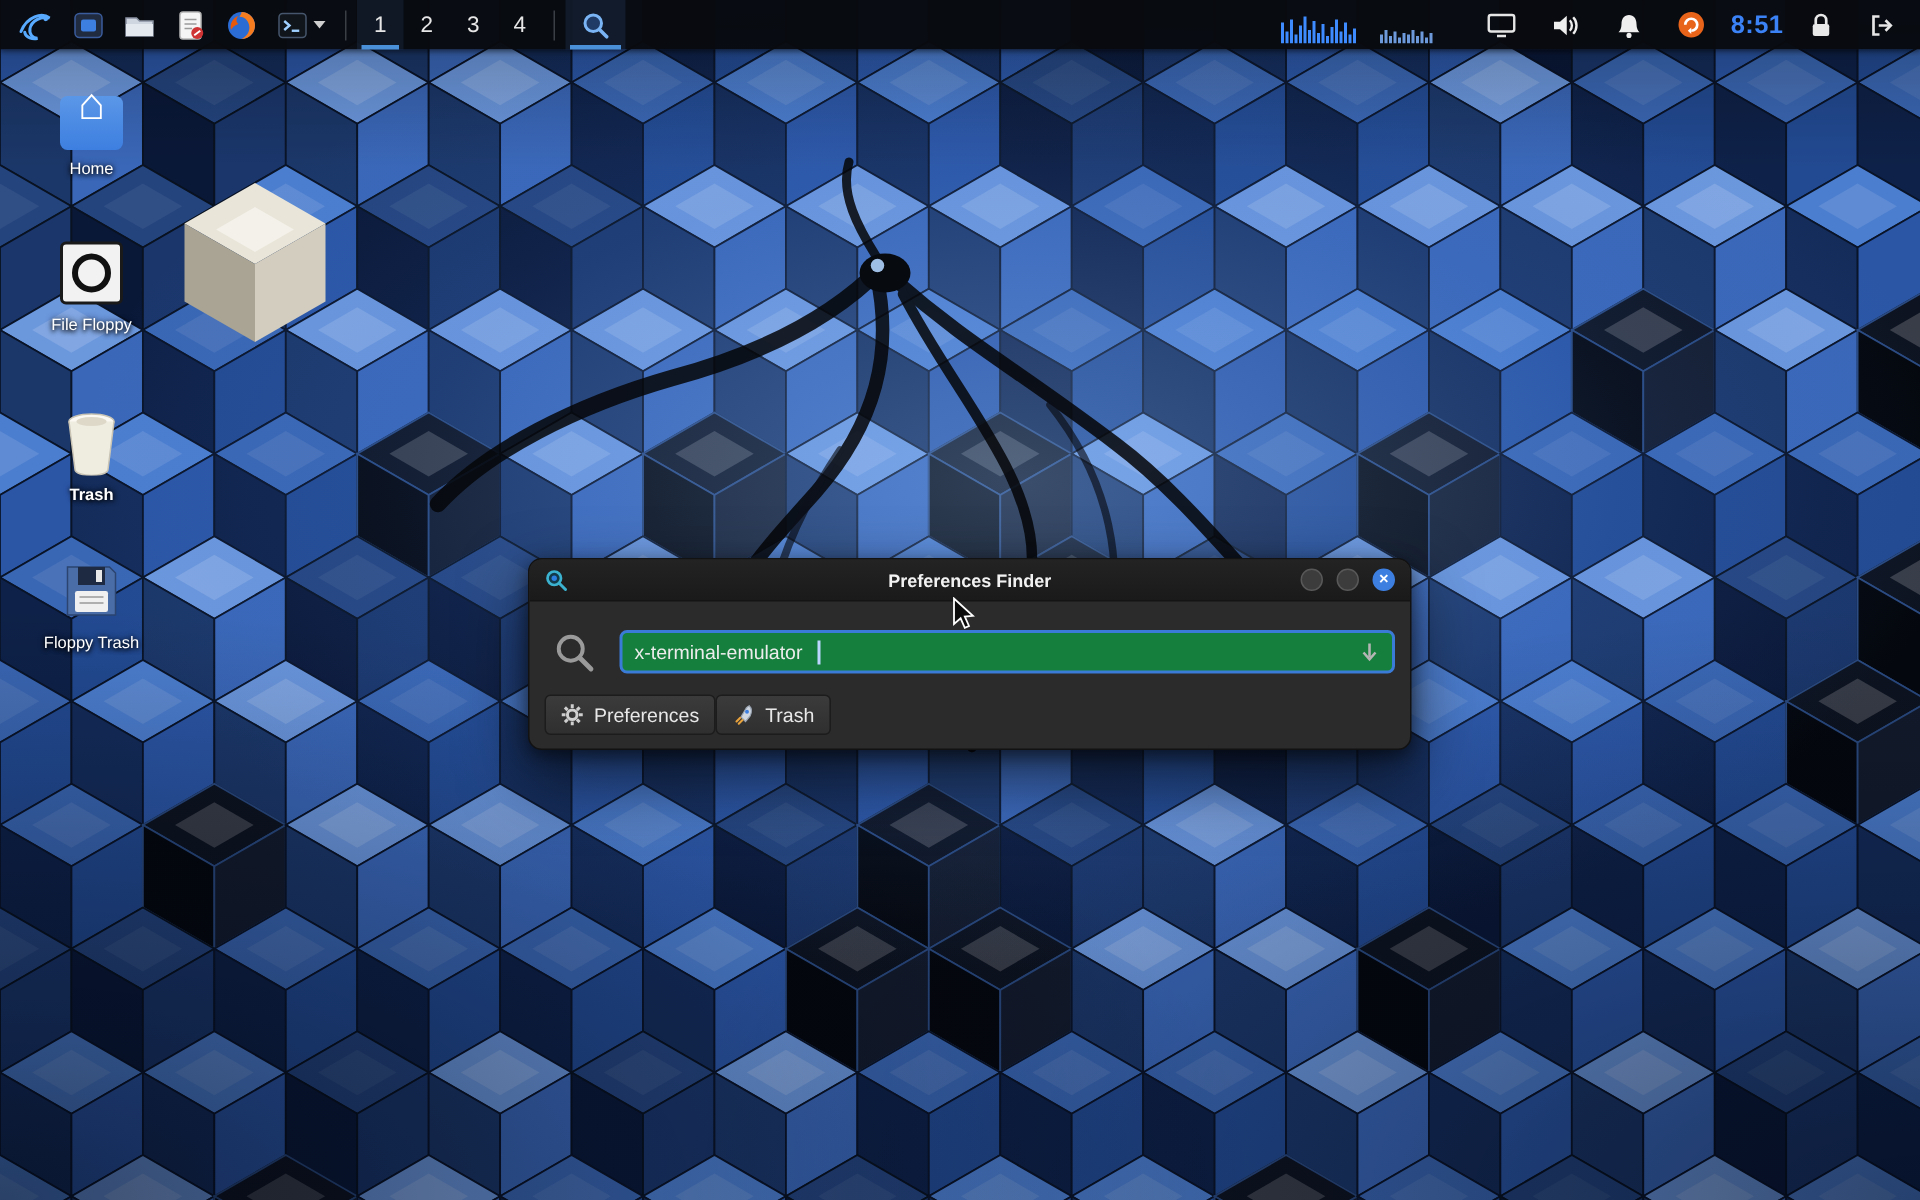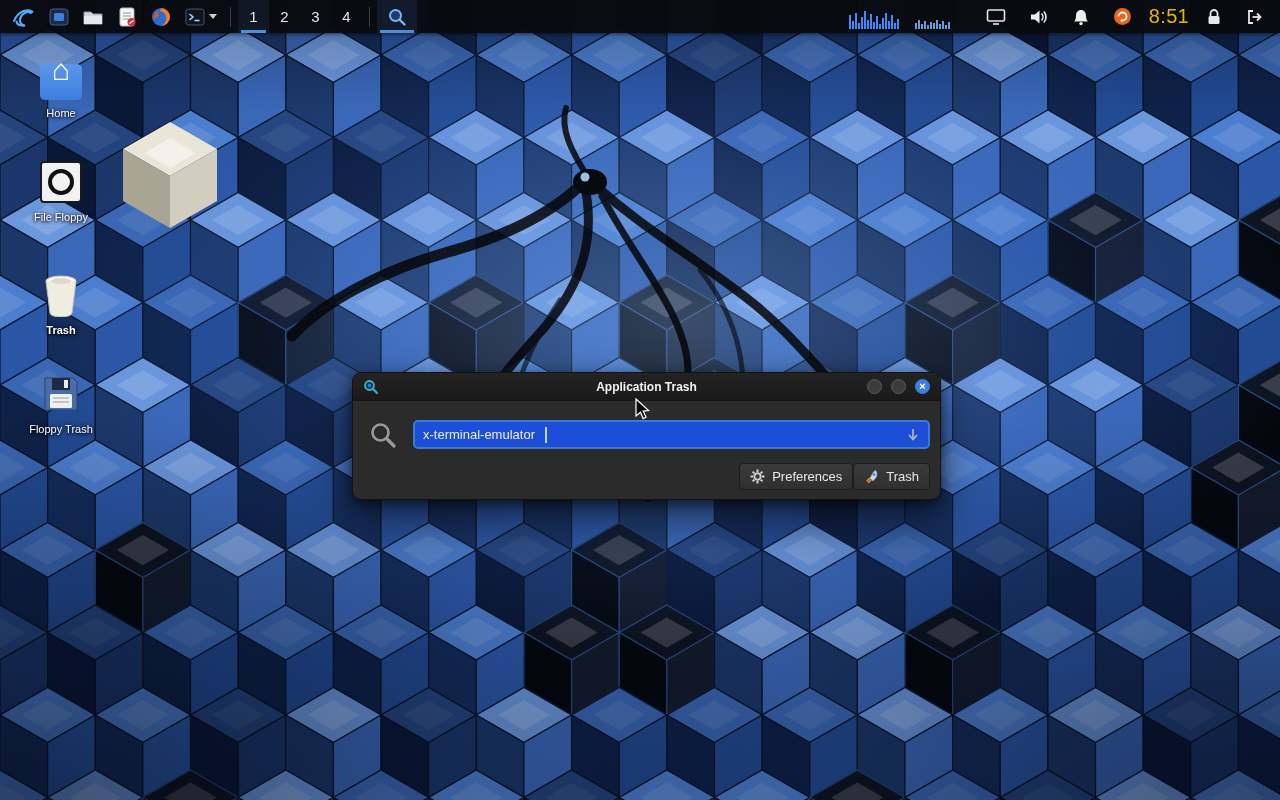--- a/index.html
+++ b/index.html
@@ -21,21 +21,21 @@
   .panel-left{display:flex;align-items:center;height:33px;padding-left:5px;}
   .p-btn{height:33px;display:flex;align-items:center;justify-content:center;
     padding:0 6px;position:relative;cursor:default;}
   .p-sep{width:1px;height:20px;background:#3a3f45;margin:0 7px;}
   .ws-btn{width:31px;height:33px;display:flex;align-items:center;justify-content:center;
     color:#e6e6e6;font-size:15px;position:relative;}
   .ws-btn.active{background:rgba(70,120,200,.12);}
   .ws-btn.active .uline, .p-btn.active .uline{position:absolute;left:3px;right:3px;bottom:0;height:3px;background:#4a90d9;}
   .p-btn.active{background:rgba(70,120,200,.14);}
   .panel-right{margin-left:auto;display:flex;align-items:center;gap:11px;padding-right:10px;height:33px;}
-  .clock{color:#eab308;font-size:20px;letter-spacing:.3px;}
+  .clock{color:#3b82f6;font-size:17px;letter-spacing:.3px;font-weight:bold;}
   .chev{width:0;height:0;border-left:4px solid transparent;border-right:4px solid transparent;
     border-top:5px solid #cfcfcf;margin-left:3px;}
   
   .desk-icons{position:absolute;left:18px;top:55px;width:86px;z-index:10;}
   .desk-item{position:absolute;left:0;width:86px;display:flex;flex-direction:column;align-items:center;}
   .desk-item .glyph{width:46px;height:46px;display:flex;align-items:center;justify-content:center;}
   .desk-label{margin-top:6px;color:#fff;font-size:11px;text-shadow:0 1px 3px #000,0 0 4px rgba(0,0,0,.9);
     white-space:nowrap;}
   .home-box{width:42px;height:36px;background:linear-gradient(180deg,#5b97e8,#3d7fe0);
     border-radius:5px;display:flex;align-items:center;justify-content:center;margin-top:8px;position:relative;}
@@ -52,26 +52,26 @@
     display:flex;align-items:center;padding:0 10px;border-bottom:1px solid #141414;}
   .title-text{position:absolute;left:0;right:0;text-align:center;color:#f2f2f2;
     font-size:12px;font-weight:bold;pointer-events:none;}
   .win-controls{margin-left:auto;display:flex;align-items:center;gap:9px;z-index:2;}
   .wc{width:15px;height:15px;border-radius:50%;background:#3c3c3c;border:1px solid #585858;
     box-sizing:border-box;}
   .wc.close{background:#3d7fe0;border-color:#3d7fe0;display:flex;align-items:center;justify-content:center;
     color:#fff;font-size:11px;font-weight:bold;line-height:1;}
   .finder-body{padding:19px 10px 9px 10px;}
   .search-row{display:flex;align-items:center;gap:16px;}
-  .entry{flex:1;height:29px;background:#1d4ed8;border:2px solid #3b7bd8;border-radius:5px;
+  .entry{flex:1;height:29px;background:#15803d;border:2px solid #3b7bd8;border-radius:5px;
     display:flex;align-items:center;padding:0 8px;box-sizing:border-box;}
   .entry-text{color:#ececec;font-size:13px;}
   .caret{width:2px;height:16px;background:#bcd5ff;margin-left:10px;}
   .entry-spacer{flex:1;}
-  .btn-row{margin-top:14px;display:flex;justify-content:flex-end;}
+  .btn-row{margin-top:14px;display:flex;justify-content:flex-start;}
   .gtk-btn{height:27px;display:inline-flex;align-items:center;gap:7px;padding:0 10px;
     background:linear-gradient(180deg,#3b3b3b,#2f2f2f);border:1px solid #1c1c1c;border-radius:4px;
     color:#e8e8e8;font-size:13px;}
   
   .cursor{position:absolute;left:634px;top:398px;z-index:99;pointer-events:none;}
 </style>
 </head>
 <body>
 
 <div class="stage">
@@ -1125,21 +1125,21 @@
     </div>
   </div>
 
   <div class="finder">
     <div class="titlebar">
       <svg width="16" height="16">
         <circle cx="6.5" cy="6.5" r="4.5" fill="#123a4a" stroke="#3bb3d0" stroke-width="1.8"></circle>
         <circle cx="6.5" cy="6.5" r="1.8" fill="#2a7fe0"></circle>
         <line x1="10" y1="10" x2="14" y2="14" stroke="#3bb3d0" stroke-width="2" stroke-linecap="round"></line>
       </svg>
-      <span class="title-text">Application Trash</span>
+      <span class="title-text">Preferences Finder</span>
       <div class="win-controls">
         <div class="wc"></div>
         <div class="wc"></div>
         <div class="wc close">
           <span>×</span>
         </div>
       </div>
     </div>
     <div class="finder-body">
       <div class="search-row">

